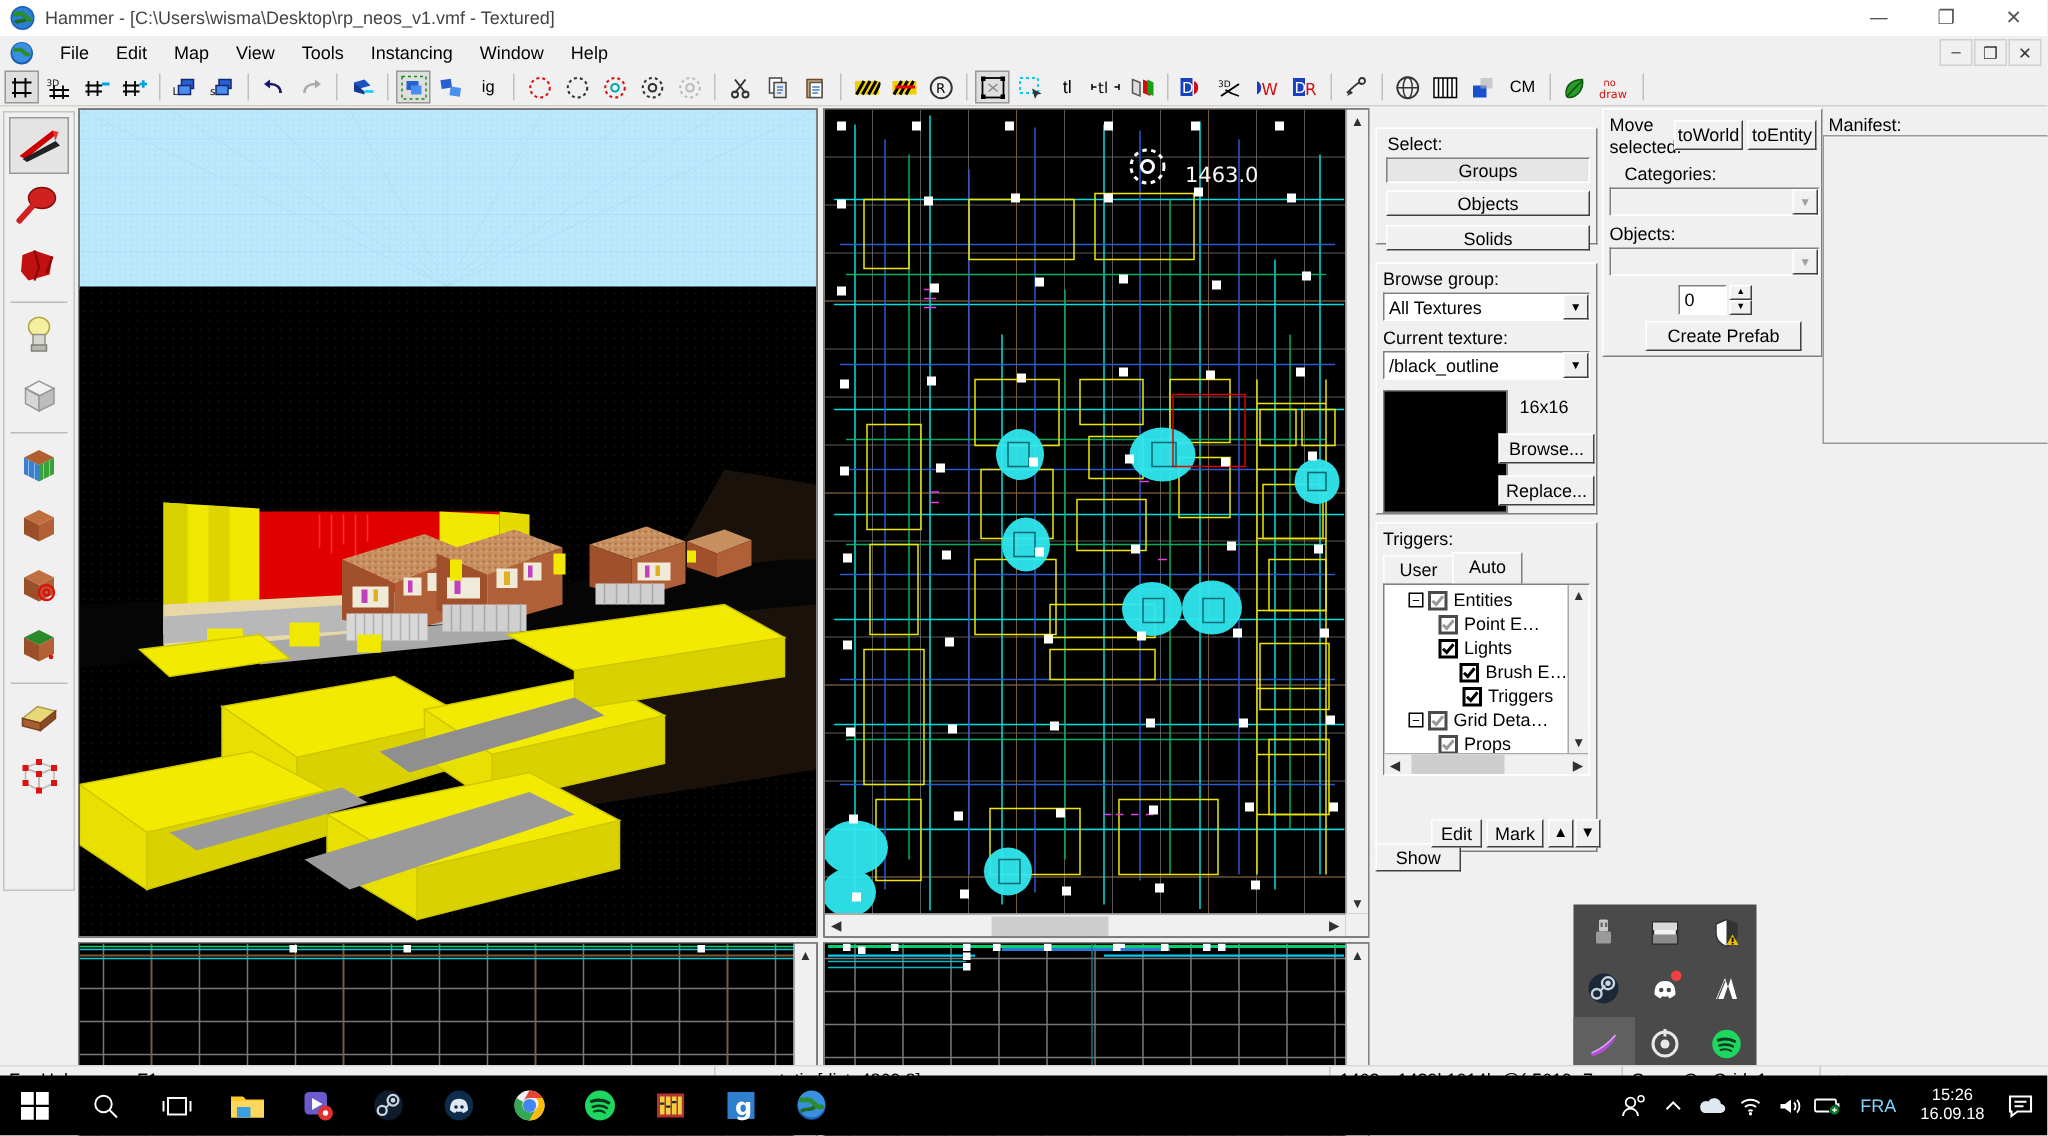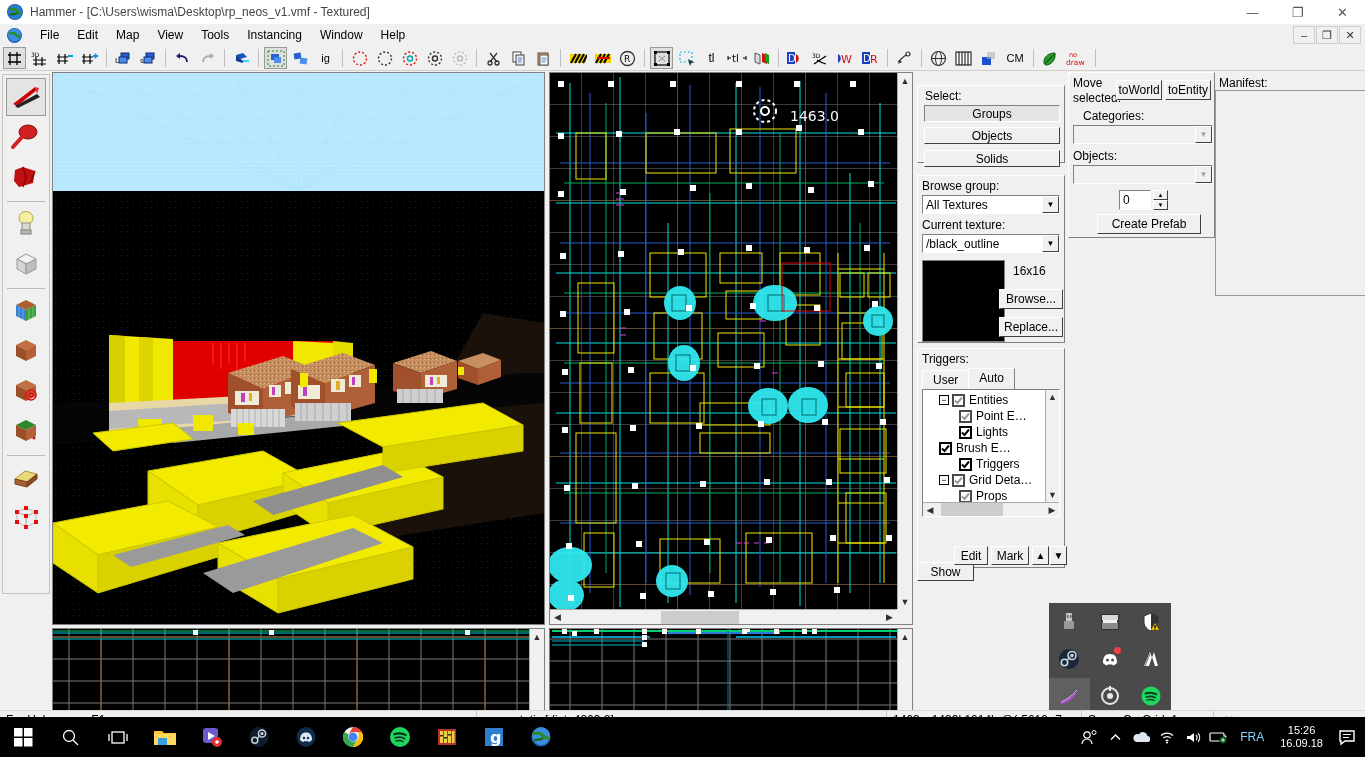--- a/index.html
+++ b/index.html
@@ -1017,30 +1017,30 @@
 
         <div class="tnode" style="padding-left:36px;">
           <span class="tcheck">
             <svg width="9" height="9" viewBox="0 0 9 9">
                 <path d="M1 4.5L3.5 7 8 1.5" stroke="#000" stroke-width="2" fill="none"></path>
               </svg>
             </span>
           <span>Lights</span>
         </div>
 
-        <div class="tnode" style="padding-left:16px;">
+        <div class="tnode" style="padding-left:48px;justify-content:flex-end;">
           <span class="tcheck">
             <svg width="9" height="9" viewBox="0 0 9 9">
                 <path d="M1 4.5L3.5 7 8 1.5" stroke="#000" stroke-width="2" fill="none"></path>
               </svg>
             </span>
           <span>Brush E…</span>
         </div>
 
-        <div class="tnode" style="padding-left:36px;">
+        <div class="tnode" style="padding-left:52px;">
           <span class="tcheck">
             <svg width="9" height="9" viewBox="0 0 9 9">
                 <path d="M1 4.5L3.5 7 8 1.5" stroke="#000" stroke-width="2" fill="none"></path>
               </svg>
             </span>
           <span>Triggers</span>
         </div>
 
         <div class="tnode" style="padding-left:16px;">
           <span class="tbox">−</span>

